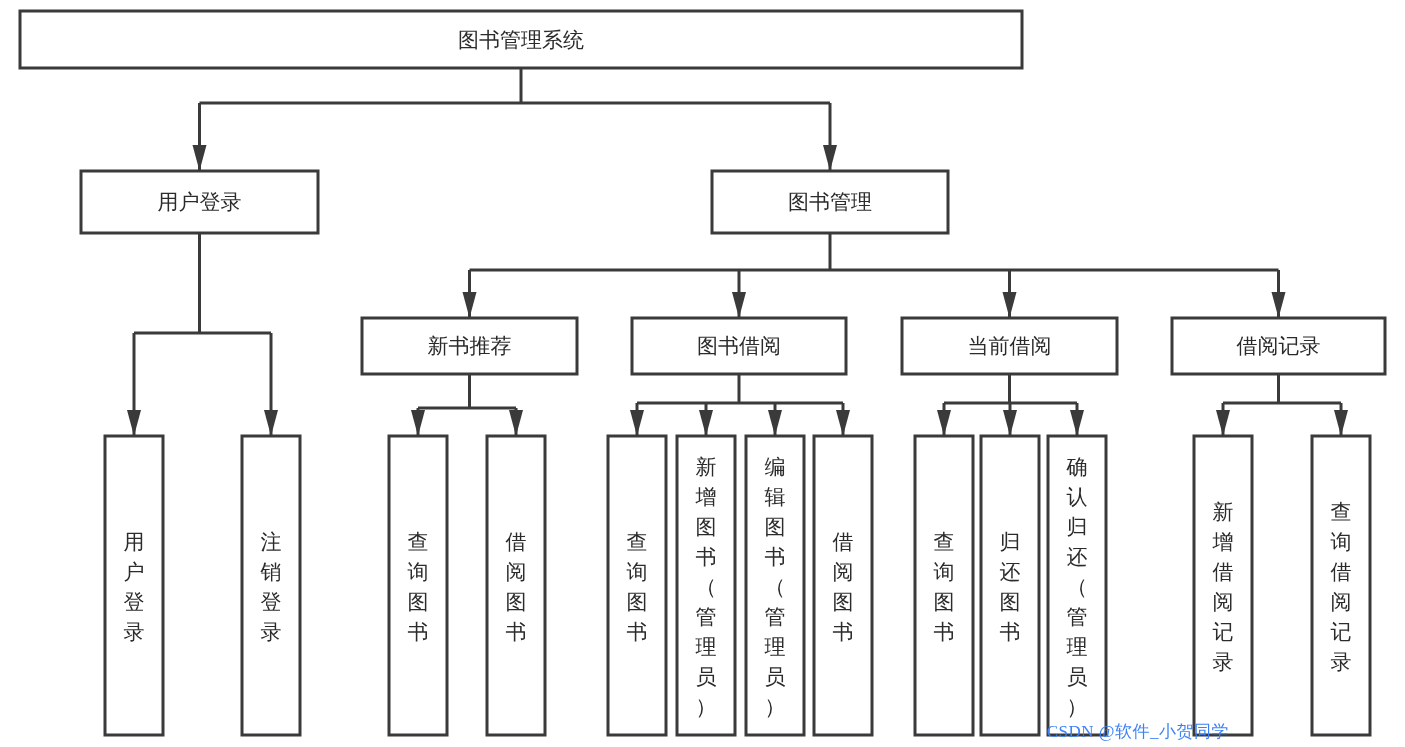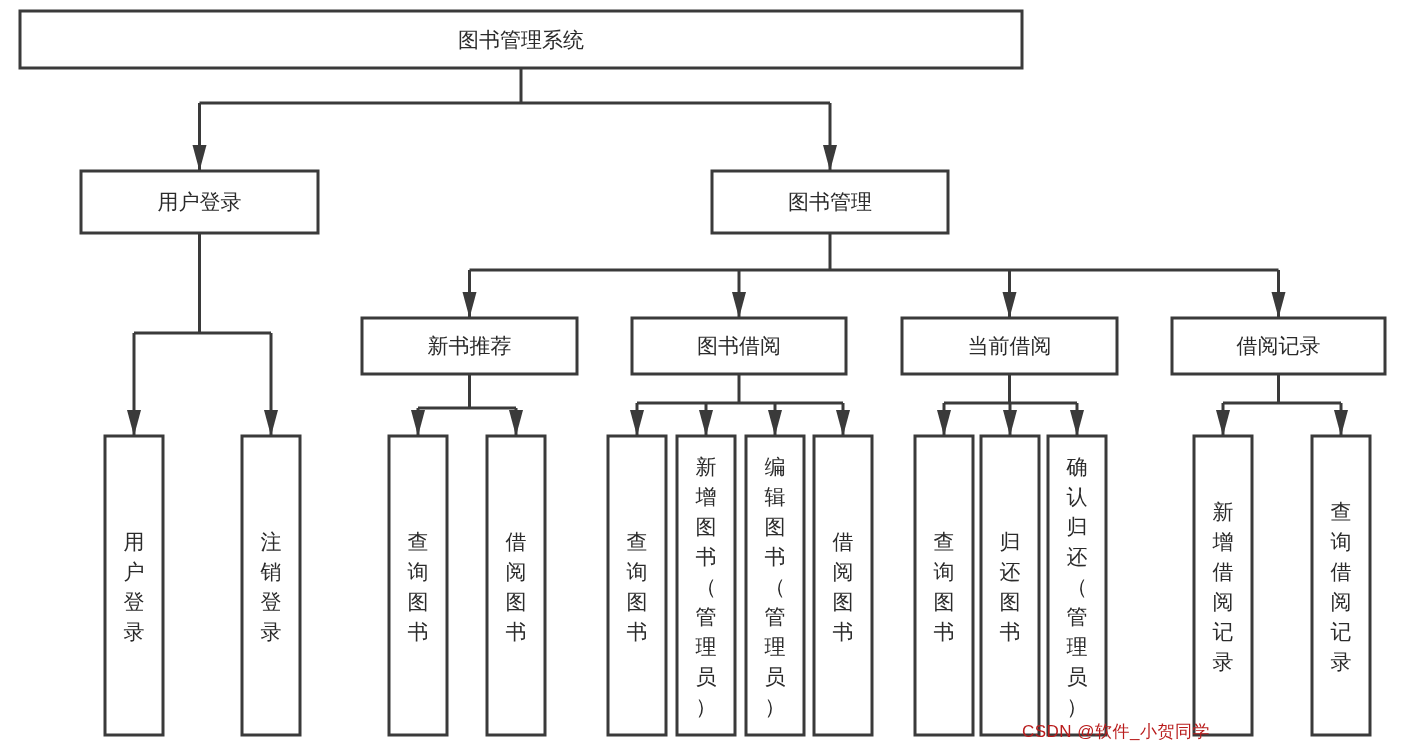--- a/index.html
+++ b/index.html
@@ -12,20 +12,21 @@
     width: 1405px;
     height: 747px;
     font-family: "DejaVu Sans", "Liberation Sans", sans-serif;
     overflow: hidden;
   }
   #diagram-root {
     position: relative;
     width: 1218px;
     height: 747px;
     background: #ffffff;
+    padding-left: 19px;
   }
   svg#tree-svg {
     position: absolute;
     top: 0;
     left: 0;
     width: 1405px;
     height: 747px;
     display: block;
   }
   .node-box {
@@ -53,23 +54,23 @@
   .node-label-v {
     font-family: "DejaVu Sans", "Liberation Sans", sans-serif;
     font-size: 21px;
     fill: #2b2b2b;
     text-anchor: middle;
   }
   .watermark {
     position: absolute;
     right: 8px;
     bottom: 4px;
-    font-family: Liberation Sans, sans-serif;
+    font-family: Liberation Serif, serif;
     font-size: 17px;
-    color: #b91c1c;
+    color: #3b82f6;
     white-space: nowrap;
     letter-spacing: 0.5px;
     user-select: none;
   }
 </style>
 </head>
 <body>
 
 <div id="diagram-root">
   <svg id="tree-svg" viewBox="0 0 1405 747">

